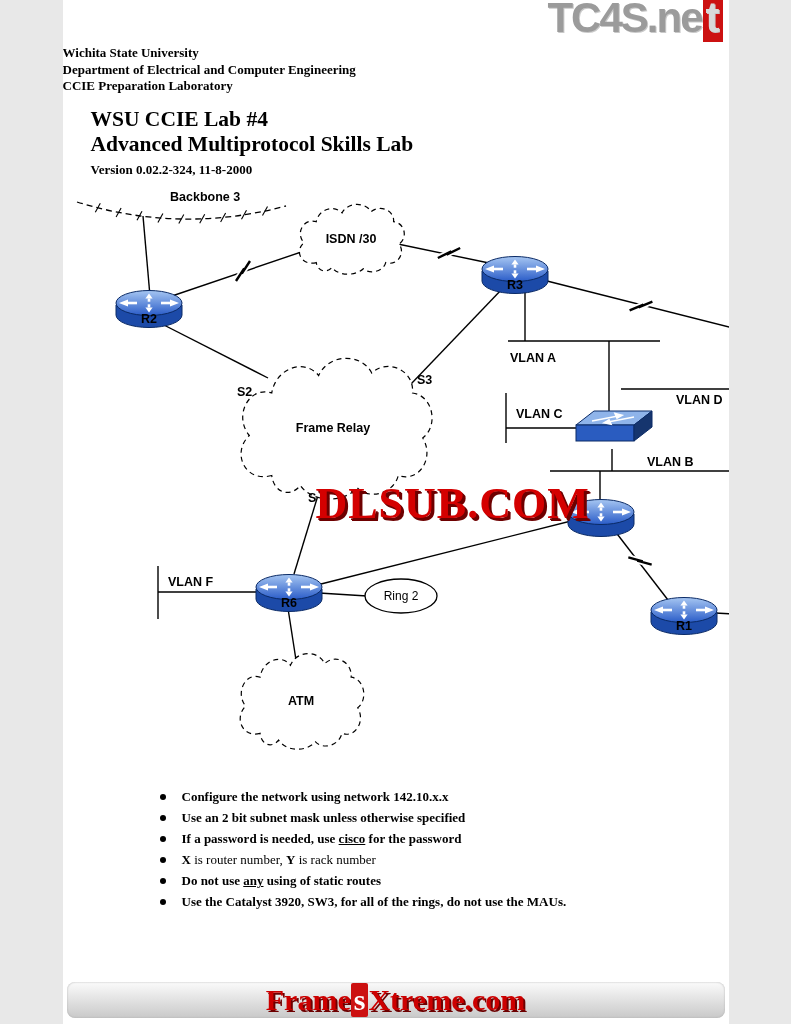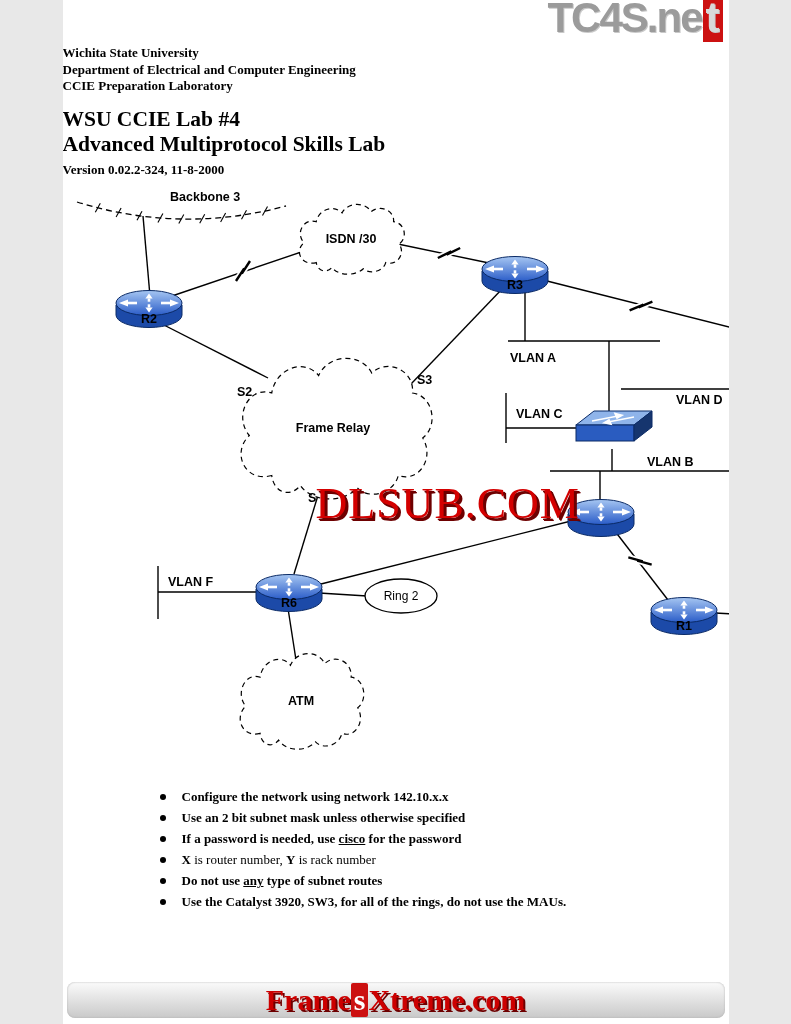--- a/index.html
+++ b/index.html
@@ -15,31 +15,31 @@
     font-size:42px; letter-spacing:-2px; color:#9b9b9b;
     text-shadow:1px 1px 0 #c9c9c9;
   }
   .tc4s .boxed{
     display:inline-block; background:#cc1111; color:#d8d8d8;
     padding:0 3px; margin-left:1px; letter-spacing:0;
   }
   
   .header{position:absolute; top:45px; left:0; width:100%; text-align:left; z-index:2;}
   .org-line{font-size:13px; font-weight:bold; line-height:16.5px;}
-  .title-block{margin-top:12px;}
+  .title-block{margin-top:12px;margin-left:28px;}
   .title-line{font-size:21.5px; font-weight:bold; line-height:25px;}
   .version-line{font-size:13px; font-weight:bold; margin-top:5px;}
   
   .diagram-svg{position:absolute; left:0; top:0; z-index:1;}
   .dlabel{font:bold 12.5px "Liberation Sans", sans-serif; fill:#000;}
   .dlabel-reg{font:12px "Liberation Sans", sans-serif; fill:#000;}
   
   .dlsub{
     position:absolute; left:253px; top:478px; z-index:5;
-    font-family:"Liberation Serif", serif; font-weight:normal;
+    font-family:"Liberation Serif", serif; font-weight:bold;
     font-size:44px; letter-spacing:1px; color:#d40000;
     text-shadow:2px 2px 0 #6e0000, 3px 3px 0 #6e0000;
     white-space:nowrap;
   }
   
   .instructions{
     position:absolute; left:95px; top:790px; width:640px; z-index:2;
     list-style:none; margin:0; padding:0;
     font-size:13px; font-weight:bold; line-height:13px;
   }
@@ -229,21 +229,21 @@
     <text class="dlabel" x="621" y="630" text-anchor="middle">R1</text>
   </svg>
 
   <div class="dlsub">DLSUB.COM</div>
 
   <ul class="instructions">
     <li><span>Configure the network using network 142.10.x.x</span></li>
     <li><span>Use an 2 bit subnet mask unless otherwise specified</span></li>
     <li><span>If a password is needed, use </span><span class="u">cisco</span><span> for the password</span></li>
     <li><span>X</span><span class="rg"> is router number, </span><span>Y</span><span class="rg"> is rack number</span></li>
-    <li><span>Do not use </span><span class="u">any</span><span> type of subnet routes</span></li>
+    <li><span>Do not use </span><span class="u">any</span><span> using of static routes</span></li>
     <li><span>Use the Catalyst 3920, SW3, for all of the rings, do not use the MAUs.</span></li>
   </ul>
 
   <div class="page-num">1</div>
 
   <div class="bottom-bar">
     <div class="traders"><span>Frame</span><span class="boxed">s</span><span>Xtreme.com</span></div>
   </div>
 
 </div>

